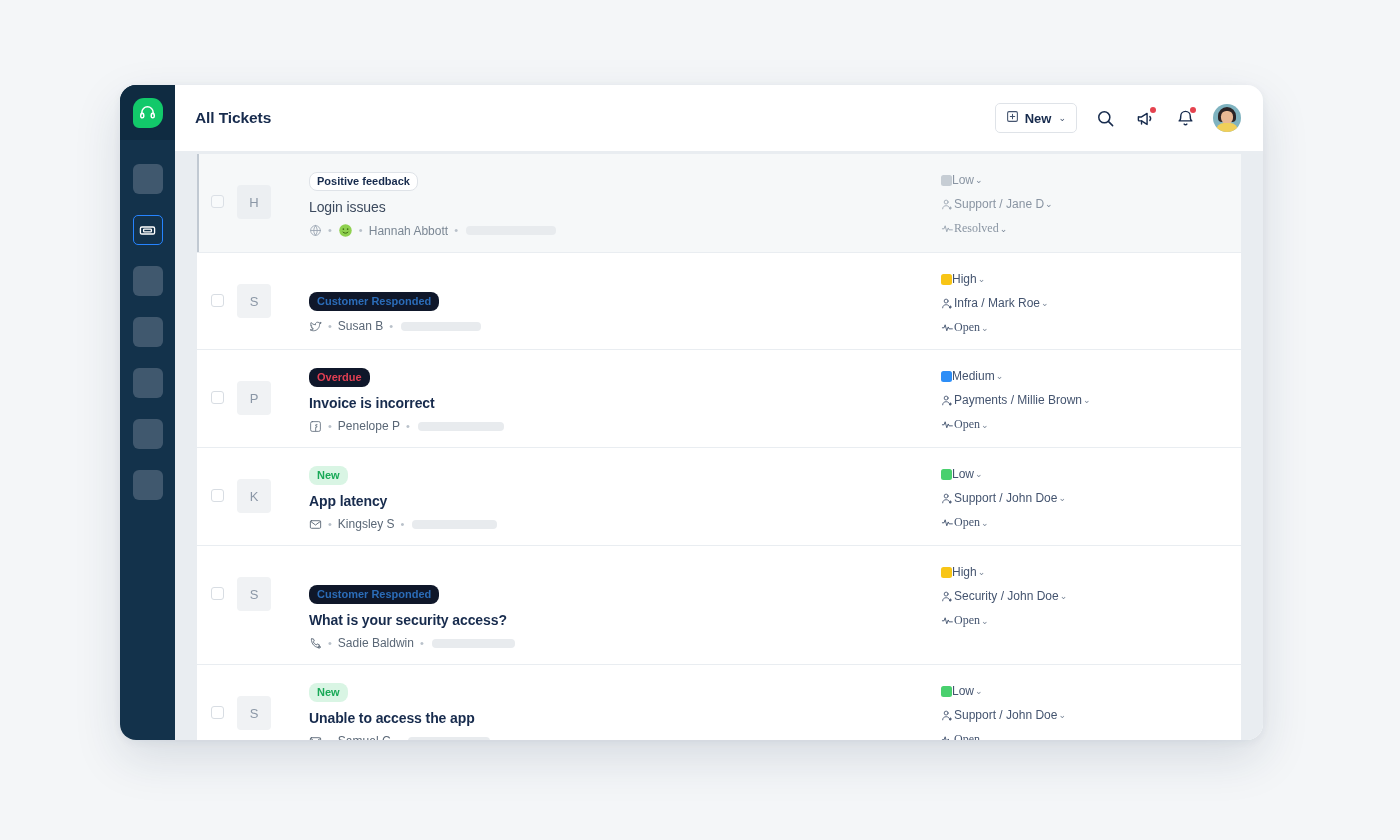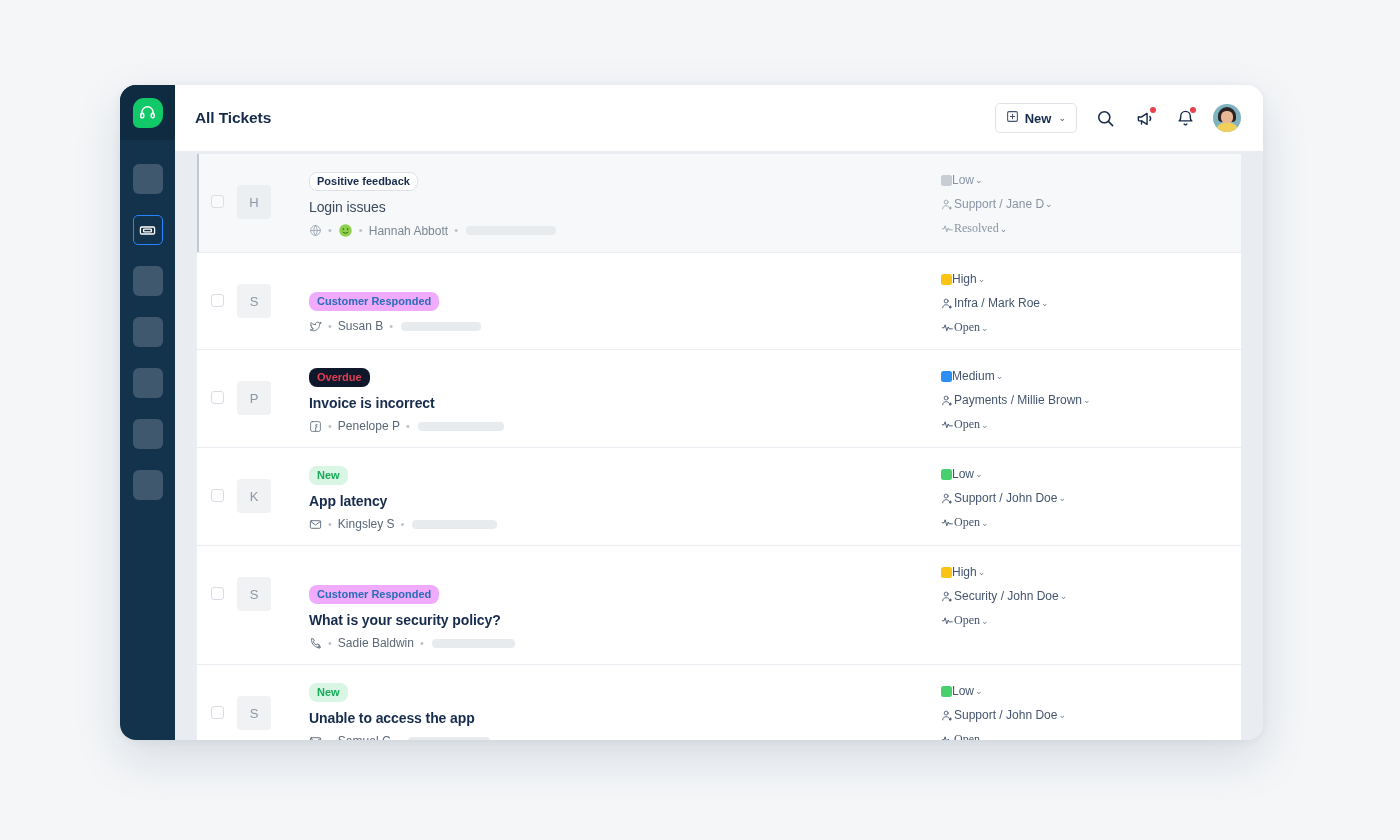--- a/index.html
+++ b/index.html
@@ -200,21 +200,21 @@
   }
   .badge {
     display:inline-block;
     font-size: 11px;
     font-weight: bold;
     padding: 3px 8px;
     border-radius: 8px;
     line-height: 13px;
   }
   .badge.neutral { background:#ffffff; color:#172b4d; border:1px solid #dfe3e8; padding:2px 7px; }
-  .badge.info    { background:#f0abfc; color:#2b6cb8;margin-top:22px; }
+  .badge.info    { background:#0f172a; color:#2b6cb8;margin-top:22px; }
   .badge.danger  { background:#0f172a; color:#e03e52; }
   .badge.success { background:#d9f5e4; color:#18a957; }
 
   .ticket-subject {
     margin-top: 8px;
     font-size: 14px;
     font-weight: bold;
     color: #172b4d;
     letter-spacing: -0.1px;
   }
@@ -578,21 +578,21 @@
     <div class="cell-check">
       <div class="checkbox"></div>
     </div>
 
     <div class="cell-avatar">
       <div class="req-avatar">S</div>
     </div>
 
     <div class="cell-body">
       <span class="badge info">Customer Responded</span>
-      <div class="ticket-subject">What is your security policy?</div>
+      <div class="ticket-subject">What is your security access?</div>
       <div class="ticket-meta">
         <span class="meta-ch">
                 <svg width="13" height="13" viewBox="0 0 24 24" fill="none" stroke="#5a6776" stroke-width="1.6" stroke-linecap="round" stroke-linejoin="round">
                   <path d="M5 3.5h3.2l1.6 4-2 1.4a12 12 0 005.8 5.8l1.4-2 4 1.6V17a2.5 2.5 0 01-2.7 2.5A16.5 16.5 0 014.5 6.2 2.5 2.5 0 015 3.5z"></path>
                   <circle cx="18.6" cy="18.6" r="2.1"></circle>
                 </svg>
               </span>
         <span class="meta-sep">•</span>
 
         <span>Sadie Baldwin</span>

